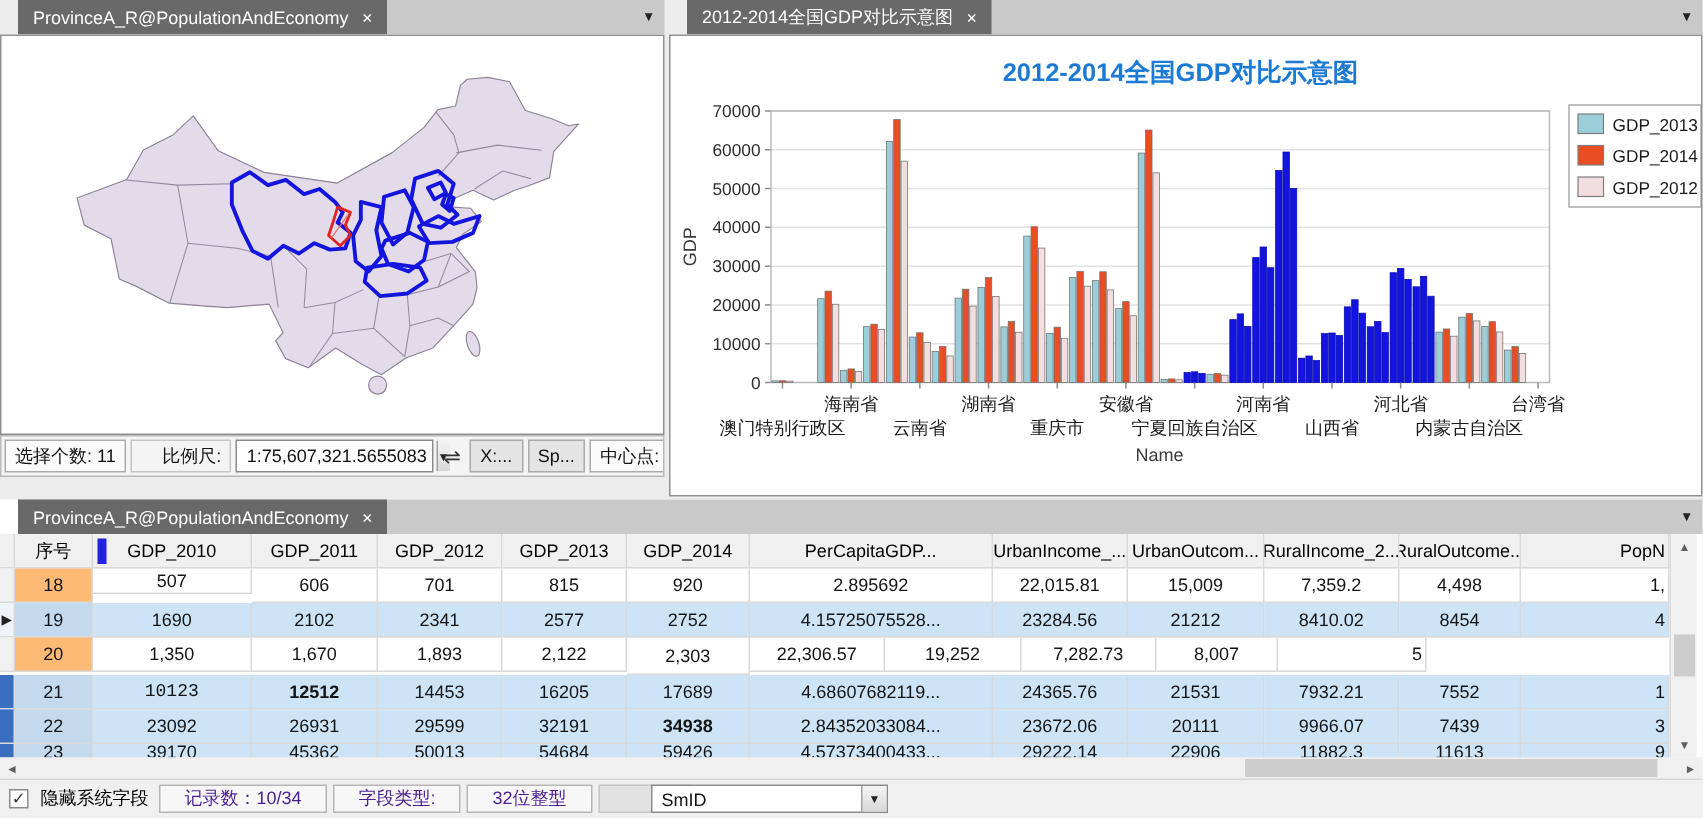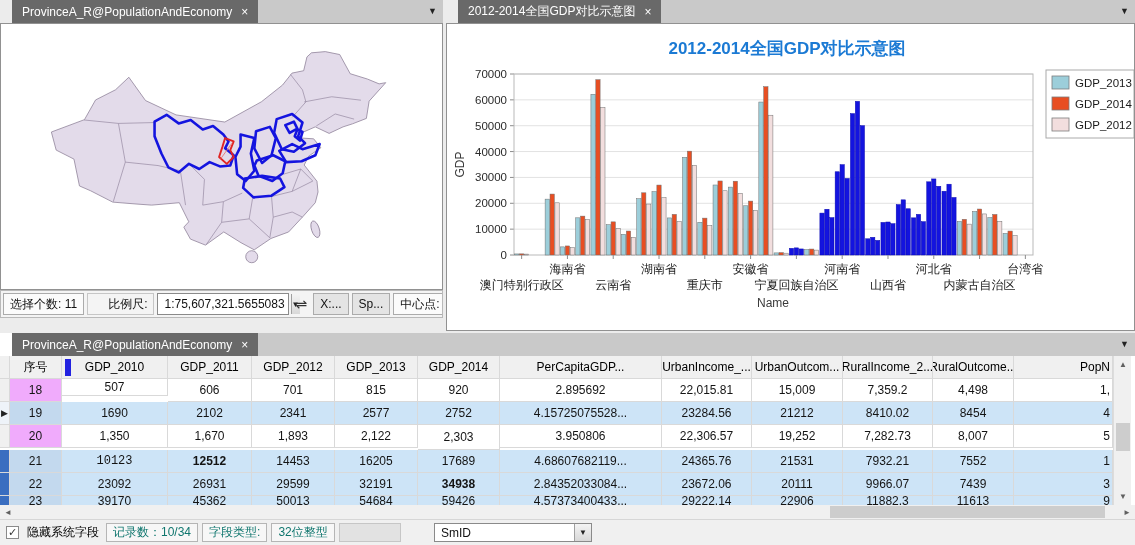--- a/index.html
+++ b/index.html
@@ -19,34 +19,34 @@
   .sb-btn { background:#e4e4e4; }
   .combo { display:flex; align-items:center; border:1px solid #8a8a8a; background:#fff; height:22px; }
   .combo .combo-text { font-size:12px; padding:0 6px; color:#111; white-space:nowrap; }
   .combo .combo-btn { width:17px; align-self:stretch; background:linear-gradient(#f4f4f4,#d8d8d8); border-left:1px solid #a0a0a0; display:flex; align-items:center; justify-content:center; font-size:8px; color:#222; cursor:pointer; }
   .swap-icon { font-size:14px; color:#333; padding:0 3px; }
   
   .grid-row { display:flex; position:relative; }
   .cell { font-size:12px; color:#141414; display:flex; align-items:center; justify-content:center; border-right:1px solid #d9d9d9; border-bottom:1px solid #d9d9d9; overflow:hidden; white-space:nowrap; }
   .cell.head { background:#f0f0f0; color:#000; }
   .cell.gutter { background:#f0f0f0; justify-content:center; padding:0; }
-  .cell.rownum { background:#f0abfc; }
+  .cell.rownum { background:#fdba74; }
   .row-selected .cell { background:#cde4f7; }
   .row-selected .cell.rownum { background:#c3d9ee; }
   .row-selected .cell.gutter { background:#3a6ec0; }
   .row-current .cell.gutter { background:#eef3f9; color:#222; font-size:9px; }
   .field-marker { position:absolute; left:65px; top:3px; width:6px; height:17px; background:#2222e0; }
   
   .vscroll { position:absolute; background:#f0f0f0; border-left:1px solid #dcdcdc; }
   .hscroll { position:absolute; background:#f0f0f0; }
   .scroll-btn { position:absolute; background:#f0f0f0; color:#606060; display:flex; align-items:center; justify-content:center; font-size:8px; }
   .scroll-thumb { position:absolute; background:#cdcdcd; }
   
   .bottombar { position:absolute; left:0; right:0; bottom:0; height:26px; background:#f0f0f0; border-top:1px solid #d6d6d6; display:flex; align-items:center; padding:0 6px; gap:4px; font-size:12px; }
-  .bb-box { border:1px solid #b5b5b5; background:#f7f7f7; height:19px; display:flex; align-items:center; padding:0 6px; white-space:nowrap; color:#0f766e; }
+  .bb-box { border:1px solid #b5b5b5; background:#f7f7f7; height:19px; display:flex; align-items:center; padding:0 16px; white-space:nowrap; color:#4c1d95; }
   .checkbox { width:13px; height:13px; border:1px solid #8a8a8a; background:#fff; display:inline-flex; align-items:center; justify-content:center; font-size:11px; color:#333; margin-right:4px; }
   .bb-sunken { width:62px; height:19px; background:#e2e2e2; border:1px solid #c6c6c6; }
 </style>
 </head>
 <body>
 
 <div class="panel" style="left:0;top:0;width:443px;height:318px;">
   <div class="tabstrip">
     <div class="tab">
       <span>ProvinceA_R@PopulationAndEconomy</span>
@@ -348,21 +348,20 @@
         <div class="cell" style="width: 99px; height: 23px; justify-content: flex-end; padding-right: 2px;">4</div>
       </div>
       <div class="grid-row">
         <div class="cell gutter" style="width: 10px; height: 23px;"></div>
         <div class="cell rownum" style="width: 52px; height: 23px;">20</div>
         <div class="cell" style="width: 106px; height: 23px;">1,350</div>
         <div class="cell" style="width: 84px; height: 23px;">1,670</div>
         <div class="cell" style="width: 83px; height: 23px;">1,893</div>
         <div class="cell" style="width: 83px; height: 23px;">2,122</div>
         <div class="cell" style="width: 82px; height: 25px;">2,303</div>
-        <div class="cell" style="width: 162px; height: 23px;">3.950806</div>
         <div class="cell" style="width: 90px; height: 23px;">22,306.57</div>
         <div class="cell" style="width: 91px; height: 23px;">19,252</div>
         <div class="cell" style="width: 90px; height: 23px;">7,282.73</div>
         <div class="cell" style="width: 81px; height: 23px;">8,007</div>
         <div class="cell" style="width: 99px; height: 23px; justify-content: flex-end; padding-right: 2px;">5</div>
       </div>
       <div class="grid-row row-selected">
         <div class="cell gutter" style="width: 10px; height: 23px;"></div>
         <div class="cell rownum" style="width: 52px; height: 23px;">21</div>
         <div class="cell" style="width: 106px; height: 23px; font-family: Liberation Mono, monospace;">10123</div>

